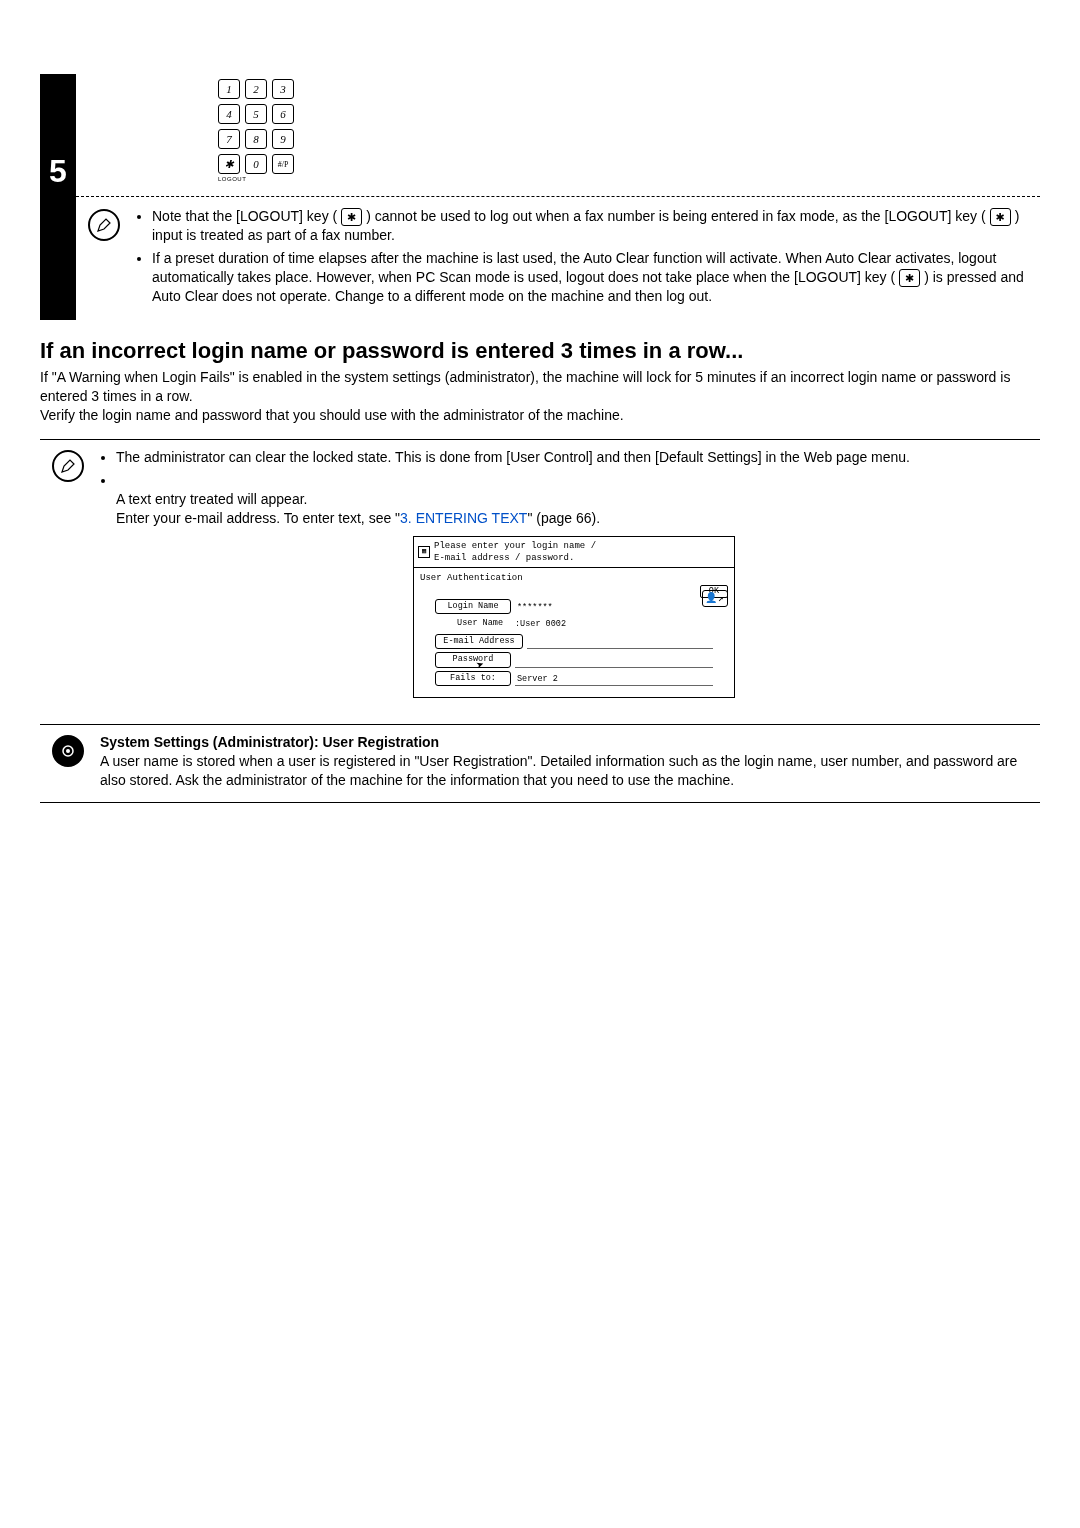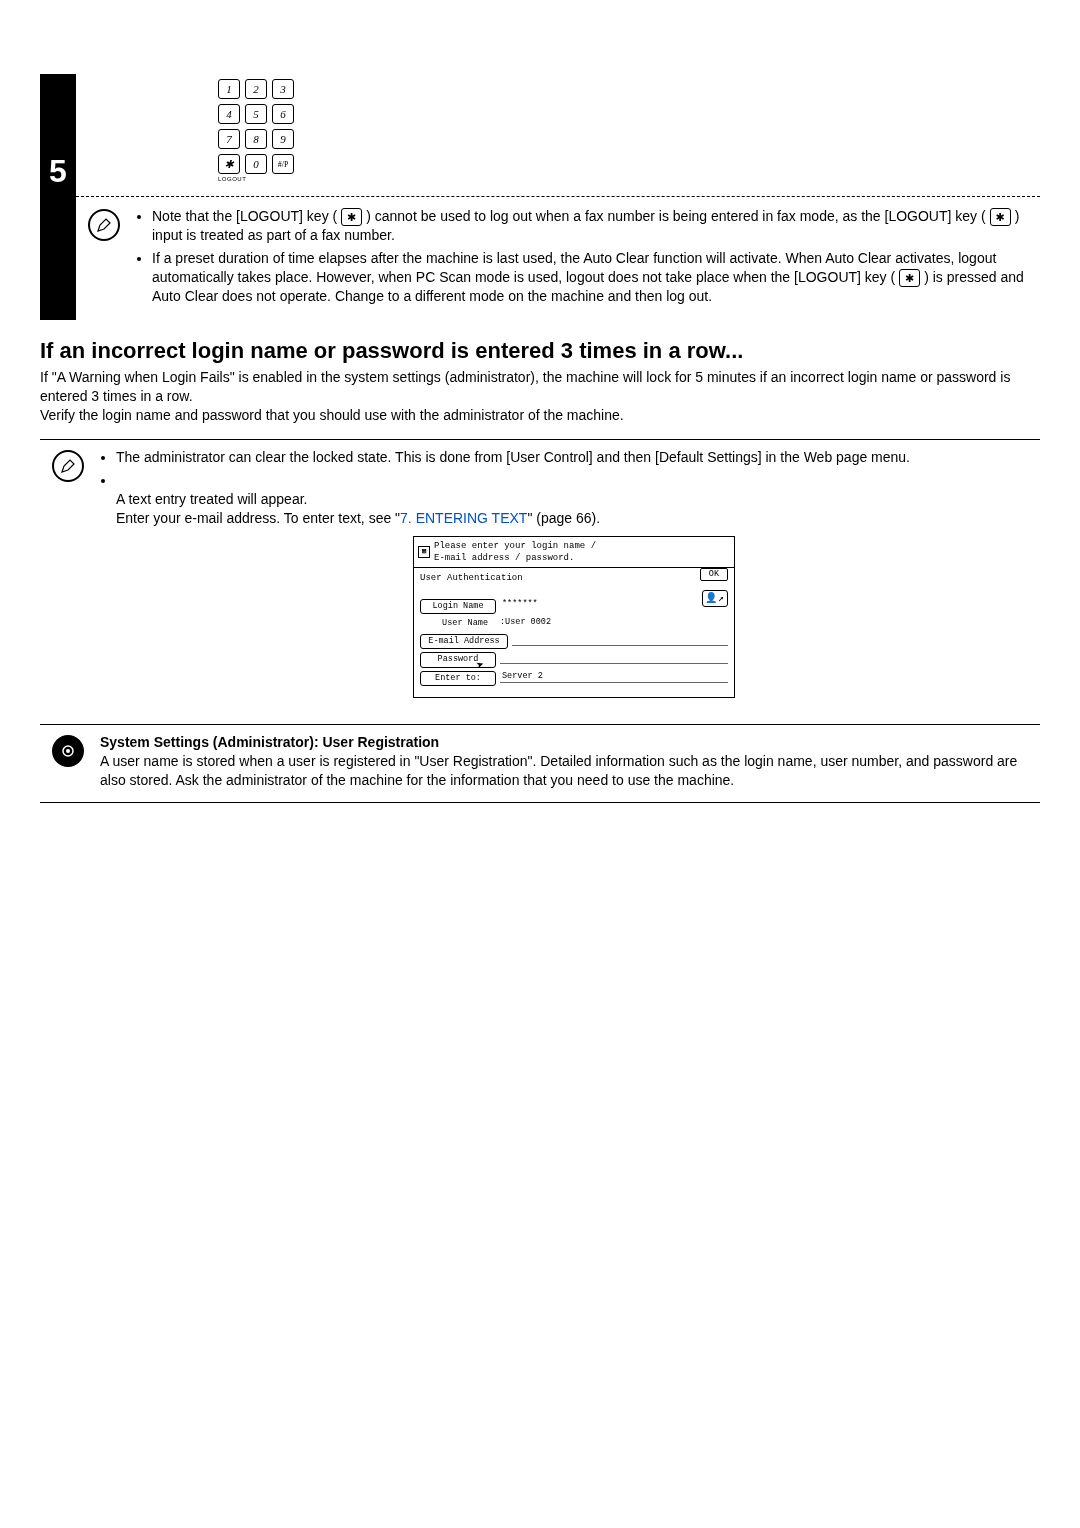--- a/index.html
+++ b/index.html
@@ -162,43 +162,43 @@
   .scr-body{
     padding:4px 6px 8px 6px;
     position:relative;
   }
   .scr-title{
     font-size:9px;
     margin-bottom:15px;
   }
   .scr-field-row{
     display:flex;
-    align-items:flex-start;
-    margin:3px 0;
+    align-items:flex-end;
+    margin:3px 15px;
     gap:4px;
   }
   .scr-btn{
     border:1px solid #000;
     border-radius:3px;
     padding:1px 6px;
     font-size:8.5px;
     min-width:62px;
     text-align:center;
     background:#fff;
   }
   .scr-value{
     font-size:8.5px;
     flex:1;
     border-bottom:1px solid #666;
     padding-left:2px;
     min-height:11px;
   }
   .scr-ok{
     position:absolute;
-    top:0; right:6px;
+    top:17px; right:6px;
     border:1px solid #000;
     border-radius:2px;
     font-size:8.5px;
     padding:0px 8px;
   }
   .scr-user-icon{
     position:absolute;
     top:22px; right:6px;
     border:1px solid #000;
     border-radius:3px;
@@ -284,21 +284,21 @@
       <svg width="16" height="16" viewBox="0 0 16 16">
           <path d="M2 14 L4 8 L10 2 L14 6 L8 12 L2 14 Z" fill="none" stroke="#000" stroke-width="1.2"></path>
         </svg>
     </div>
     <div class="note-text">
       <ul>
         <li class="mb6">The administrator can clear the locked state. This is done from [User Control] and then [Default Settings] in the Web page menu.</li>
         <li>
           <br>
           <span>A text entry treated will appear.</span><br>
-          <span>Enter your e-mail address. To enter text, see "</span><span class="link-blue">7. ENTERING TEXT</span><span>" (page 66).</span>
+          <span>Enter your e-mail address. To enter text, see "</span><span class="link-blue">3. ENTERING TEXT</span><span>" (page 66).</span>
 
           
           <div class="screenshot">
             <div class="scr-header">
               <span style="border:1px solid #000;width:10px;height:10px;display:inline-block;font-size:7px;text-align:center;">▦</span>
               <div>
                 <div>Please enter your login name /</div>
                 <div>E-mail address / password.</div>
               </div>
             </div>
@@ -317,21 +317,21 @@
               </div>
               <div class="scr-field-row">
                 <div class="scr-btn" style="min-width:74px;">E-mail Address</div>
                 <div class="scr-value"></div>
               </div>
               <div class="scr-field-row">
                 <div class="scr-btn">Password</div>
                 <div class="scr-value"></div>
               </div>
               <div class="scr-field-row">
-                <div class="scr-btn">Enter to:</div>
+                <div class="scr-btn">Fails to:</div>
                 <div class="scr-value">Server 2</div>
               </div>
               <div class="cursor">➤</div>
             </div>
           </div>
         </li>
       </ul>
     </div>
   </div>
 

